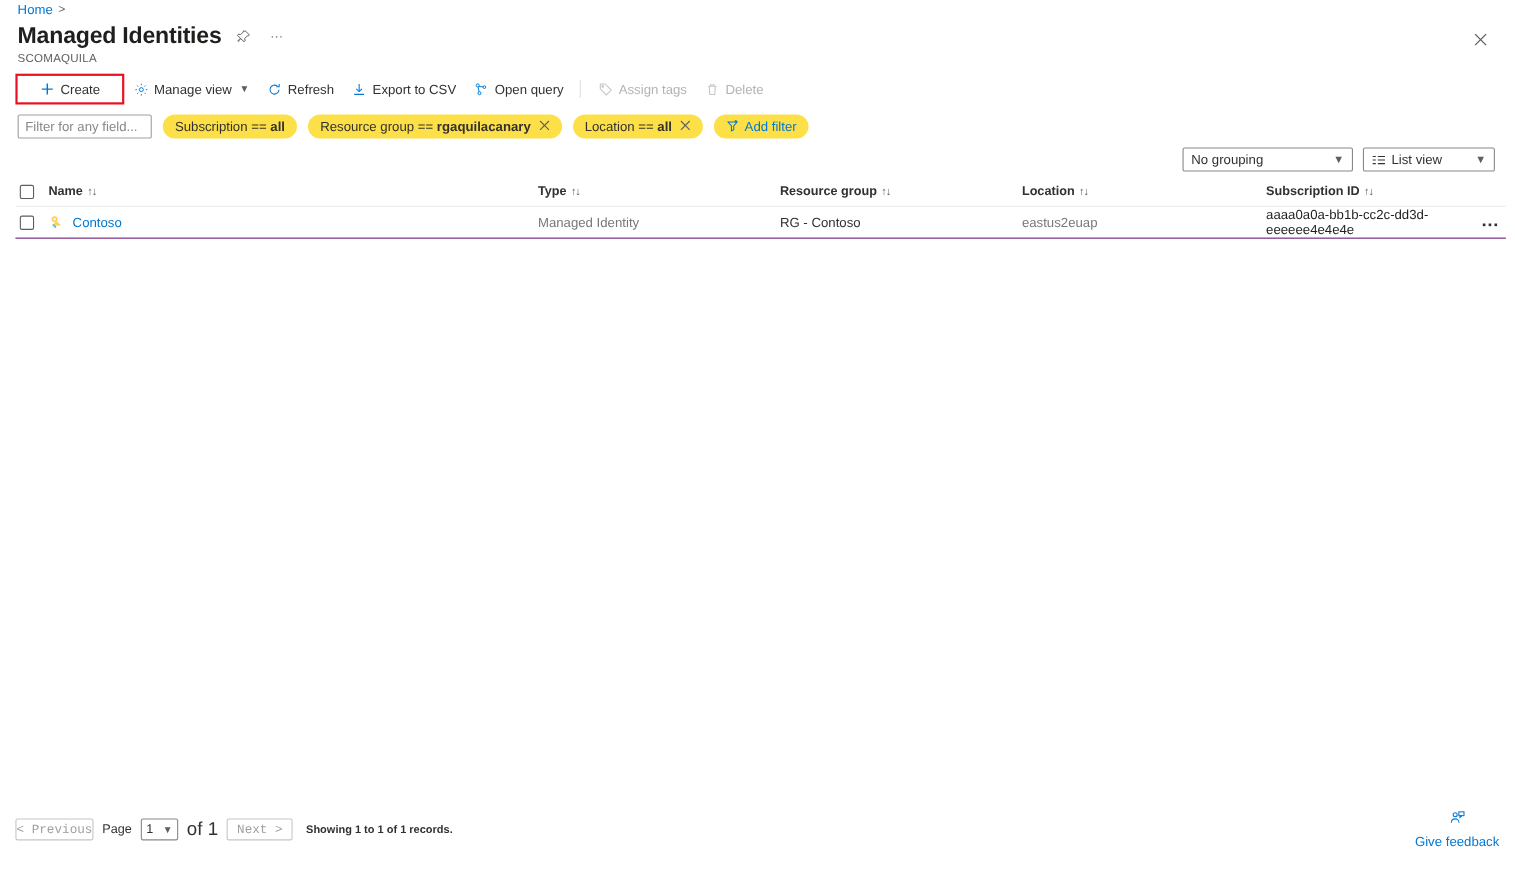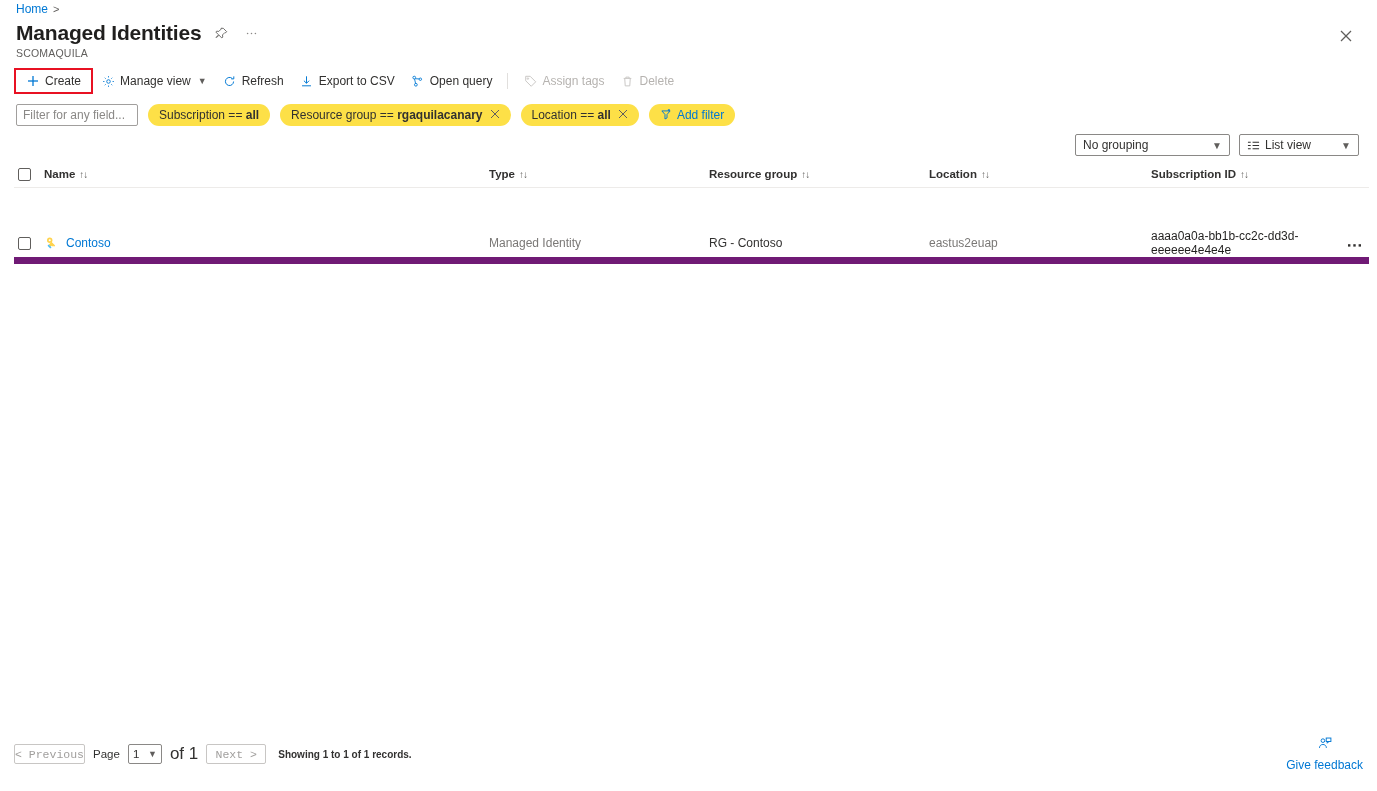--- a/index.html
+++ b/index.html
@@ -124,21 +124,21 @@
     margin-left: 2px;
   }
   .cmd-sep {
     width: 1px;
     height: 16px;
     background: #e1dfdd;
     margin: 0 7px;
   }
   .create-highlight {
     border: 2px solid #e81123;
-    padding: 2px;
+    padding: 12px;
     box-sizing: border-box;
     height: 26px;
     display: flex;
     align-items: center;
   }
 
   
   .filter-bar {
     position: absolute;
     top: 103px;
@@ -223,22 +223,21 @@
     display: flex;
     align-items: center;
     height: 18px;
     border-bottom: 1px solid #edebe9;
     padding-bottom: 4px;
   }
   .t-row {
     display: flex;
     align-items: center;
     height: 28px;
-    border-bottom: 7px solid #701a75;
-    margin-top: 41px;
+    border-bottom: 1px solid #701a75;
   }
   .cb {
     width: 13px;
     height: 13px;
     border: 1px solid #605e5c;
     border-radius: 2px;
     background: #fff;
     box-sizing: border-box;
     cursor: pointer;
     flex: none;

